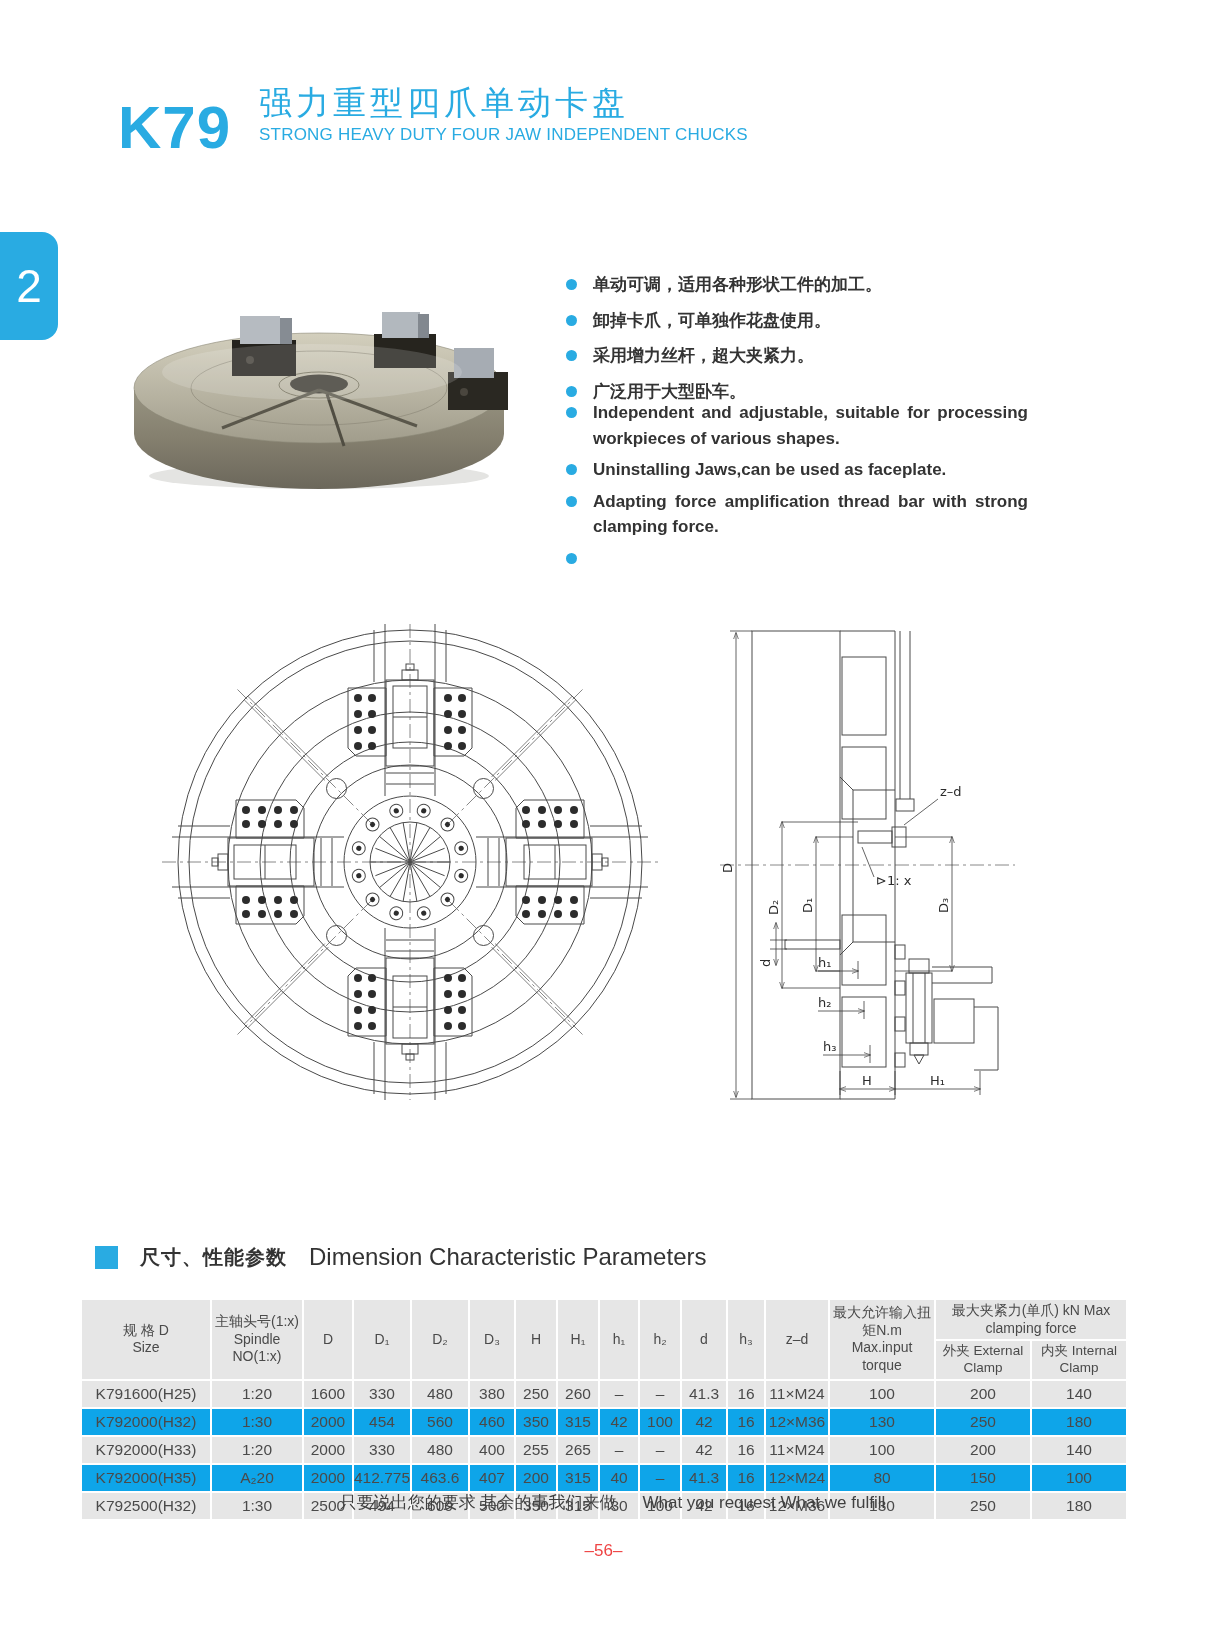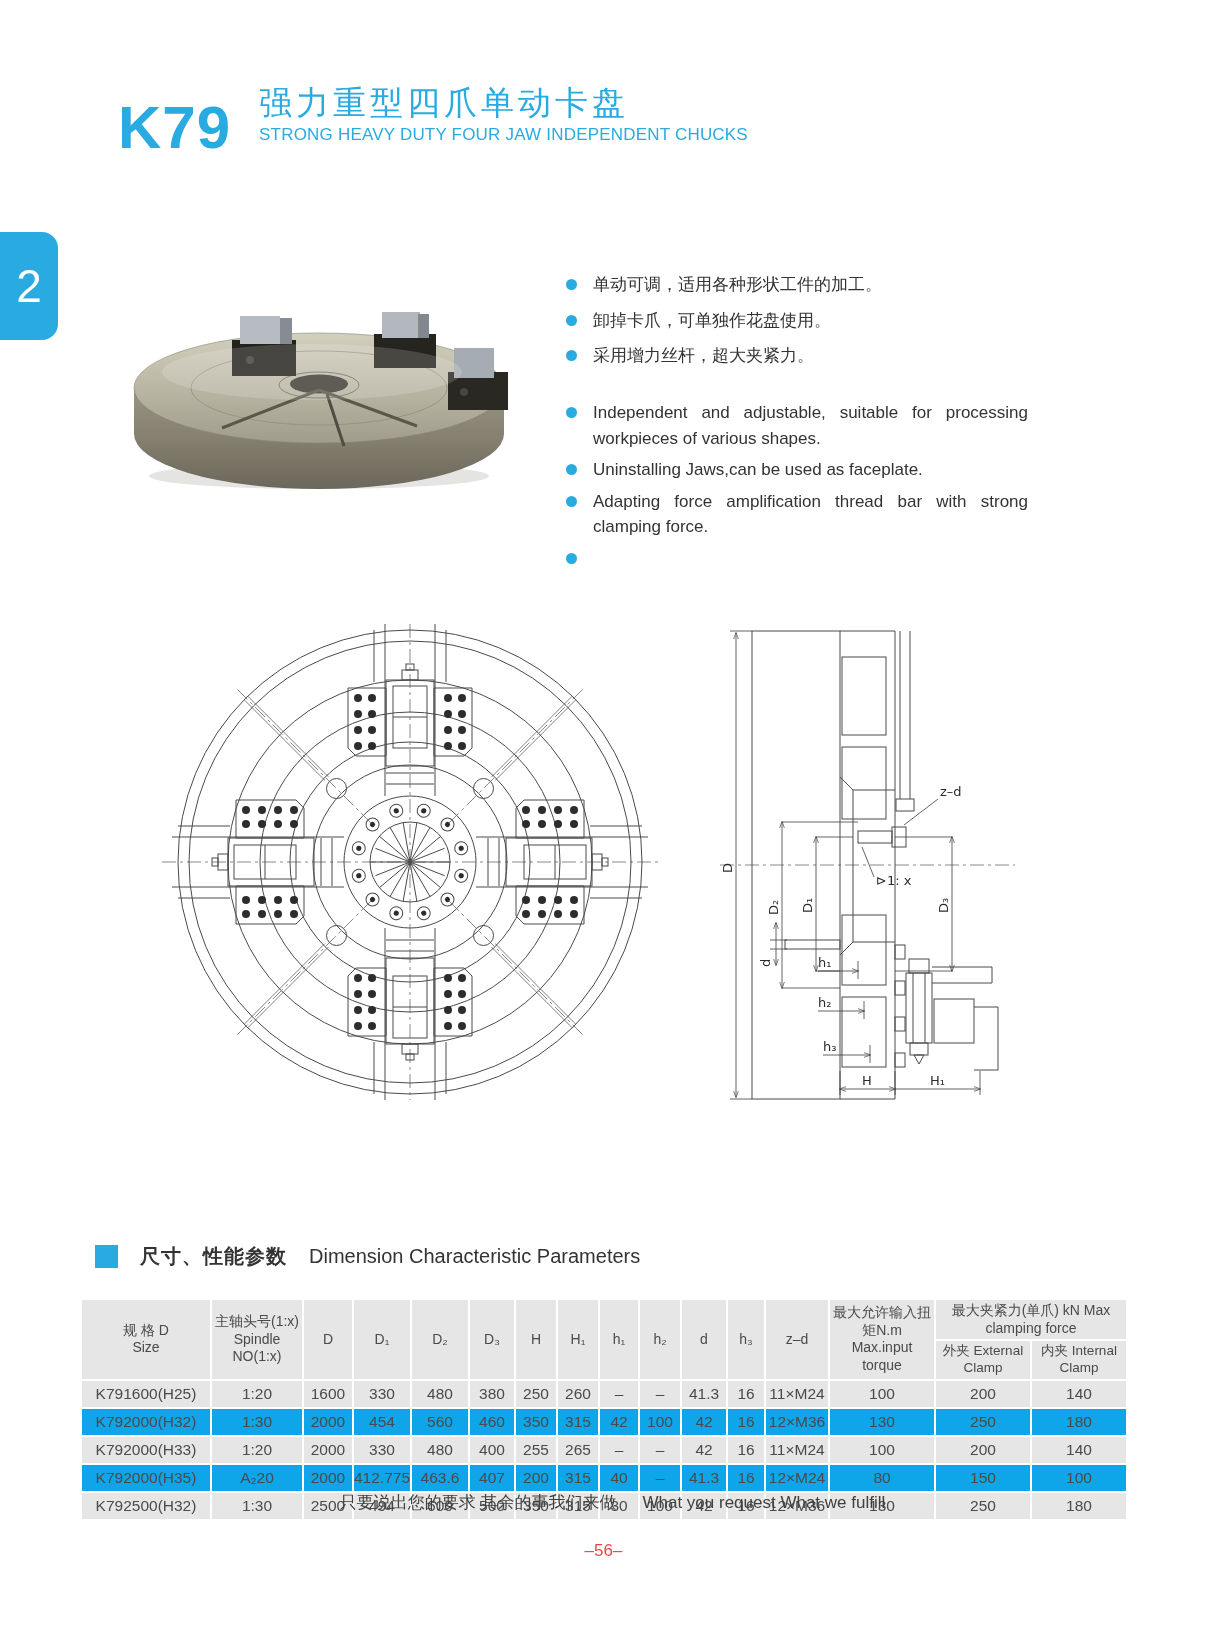--- a/index.html
+++ b/index.html
@@ -16,41 +16,41 @@
 
   
   .tab2 { position:absolute; left:0; top:232px; width:58px; height:108px; background:#29abe2;
           border-radius:0 16px 16px 0; color:#fff; font-size:46px; display:flex;
           align-items:center; justify-content:center; }
 
   
   .bullets { position:absolute; left:566px; width:462px; }
   .bullets.cn { top:272px; }
   .bullets.en { top:400px; }
-  .b-item { display:flex; margin-bottom:10px; font-size:17px; line-height:1.5; color:#333; }
+  .b-item { display:flex; margin-bottom:10px; font-size:17px; line-height:1.5; color:#333;font-weight:bold; }
   .bullets.en .b-item { margin-bottom:6px; text-align:justify; }
   .b-dot { flex:0 0 11px; width:11px; height:11px; border-radius:50%; background:#29abe2; margin-top:7px; margin-right:16px; }
 
   
   .photo { position:absolute; left:112px; top:288px; width:415px; height:210px; }
   .front-view { position:absolute; left:160px; top:622px; width:500px; height:480px; }
   .side-view  { position:absolute; left:690px; top:615px; width:330px; height:500px; }
   .draw line, .draw circle, .draw rect, .draw path, .draw polyline, .draw polygon
       { stroke:#4a4a4a; stroke-width:1; fill:none; }
   .draw .cl { stroke-dasharray:14 4 3 4; stroke-width:0.8; stroke:#6a6a6a; }
   .draw .thin { stroke-width:0.7; }
   .draw .dot { fill:#2c2c2c; stroke:none; }
   .draw .dim { stroke-width:0.8; stroke:#3c3c3c; }
   .draw text { fill:#2c2c2c; font-size:13px; stroke:none; font-family:"DejaVu Sans", sans-serif; }
 
   
   .sect { position:absolute; left:95px; top:1243px; display:flex; align-items:center; }
   .sq { width:23px; height:23px; background:#29abe2; margin-right:22px; }
   .sect .cn { font-size:20px; font-weight:bold; color:#333; letter-spacing:1px; }
-  .sect .en { font-size:20px; color:#333; margin-left:22px; }
+  .sect .en { font-size:24px; color:#333; margin-left:22px; }
 
   
   .tbl-wrap { position:absolute; left:80px; top:1298px; width:1048px; }
   table { border-collapse:separate; border-spacing:2px; width:100%; table-layout:fixed; background:#fff; }
   th, td { background:#e6e6e6; color:#4a4a4a; font-weight:normal; text-align:center; vertical-align:middle; }
   th { font-size:14px; line-height:1.25; padding:2px 1px; }
   td { font-size:15.5px; height:26px; padding:1px 0; }
   tr.even td { background:#0ea5e9; }
   .h-sub { font-size:13.5px; }
 
@@ -119,20 +119,24 @@
         <span class="b-dot"></span>
         <span>单动可调，适用各种形状工件的加工。</span>
       </div>
     <div class="b-item">
         <span class="b-dot"></span>
         <span>卸掉卡爪，可单独作花盘使用。</span>
       </div>
     <div class="b-item">
         <span class="b-dot"></span>
         <span>采用增力丝杆，超大夹紧力。</span>
+      </div>
+    <div class="b-item">
+        <span class="b-dot"></span>
+        <span>广泛用于大型卧车。</span>
       </div>
   </div>
 
   <div class="bullets en">
     <div class="b-item">
         <span class="b-dot"></span>
         <span>Independent and adjustable, suitable for processing workpieces of various shapes.</span>
       </div>
     <div class="b-item">
         <span class="b-dot"></span>

